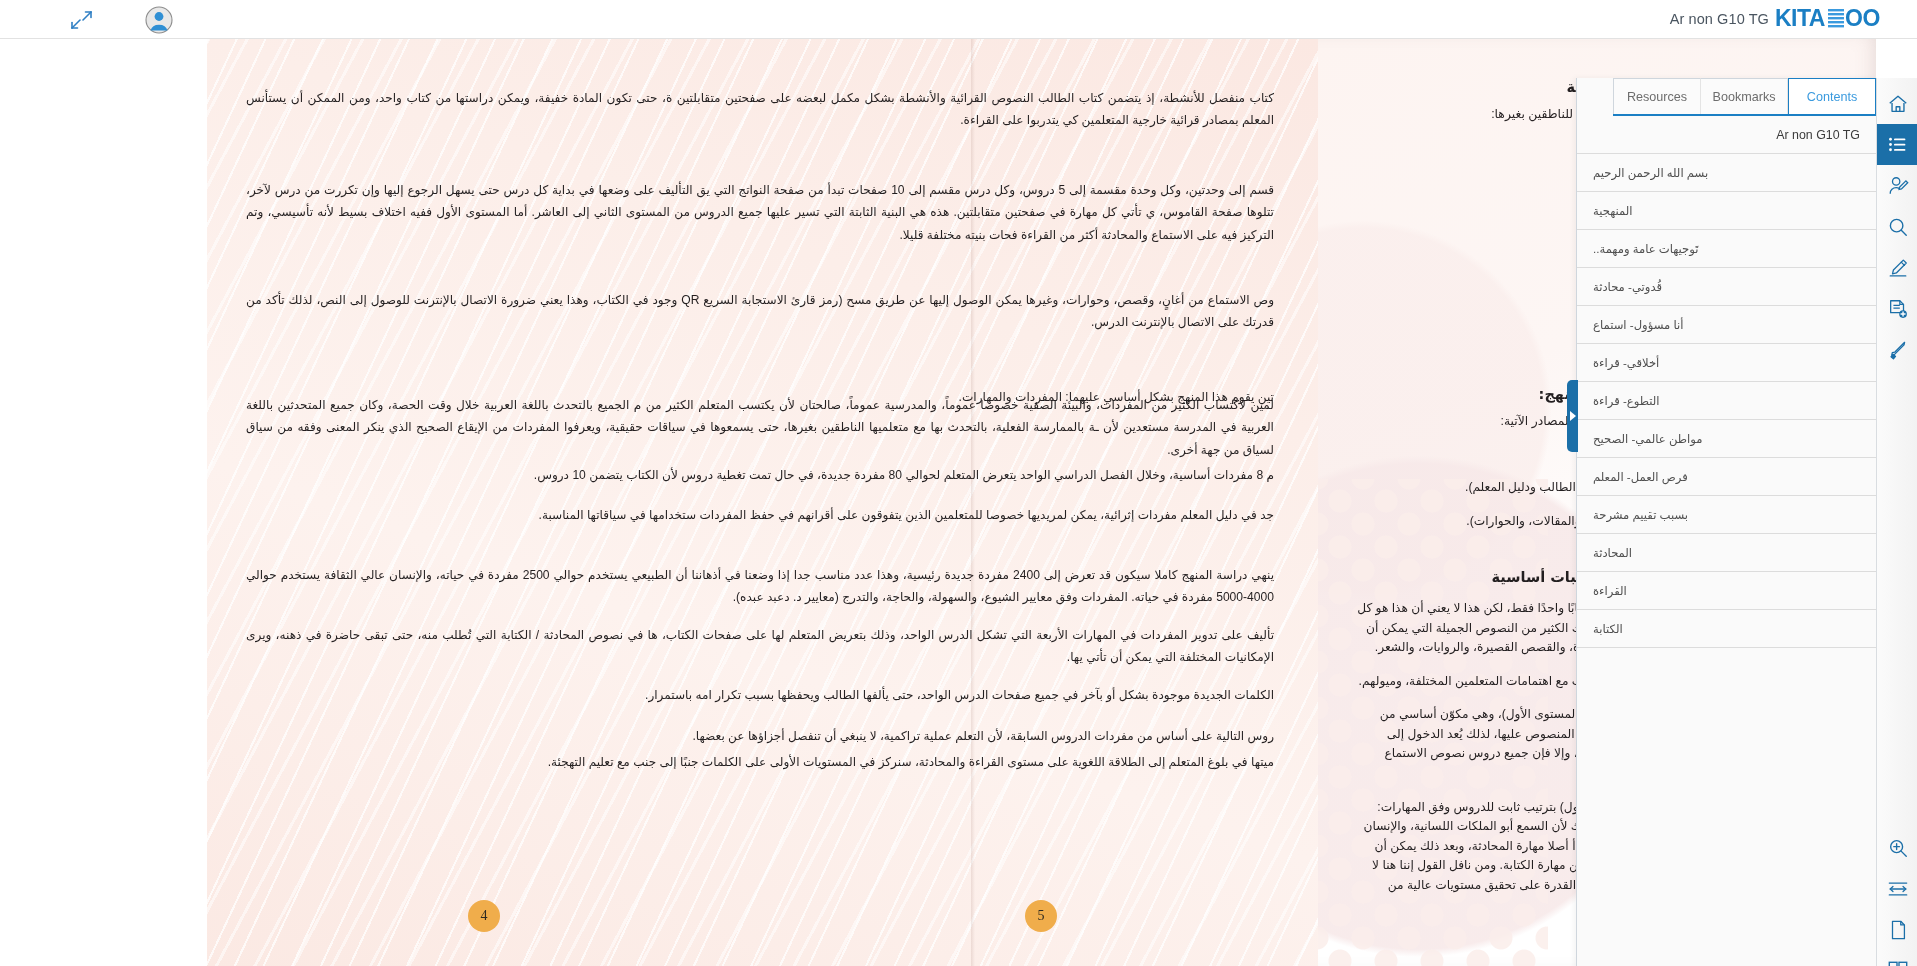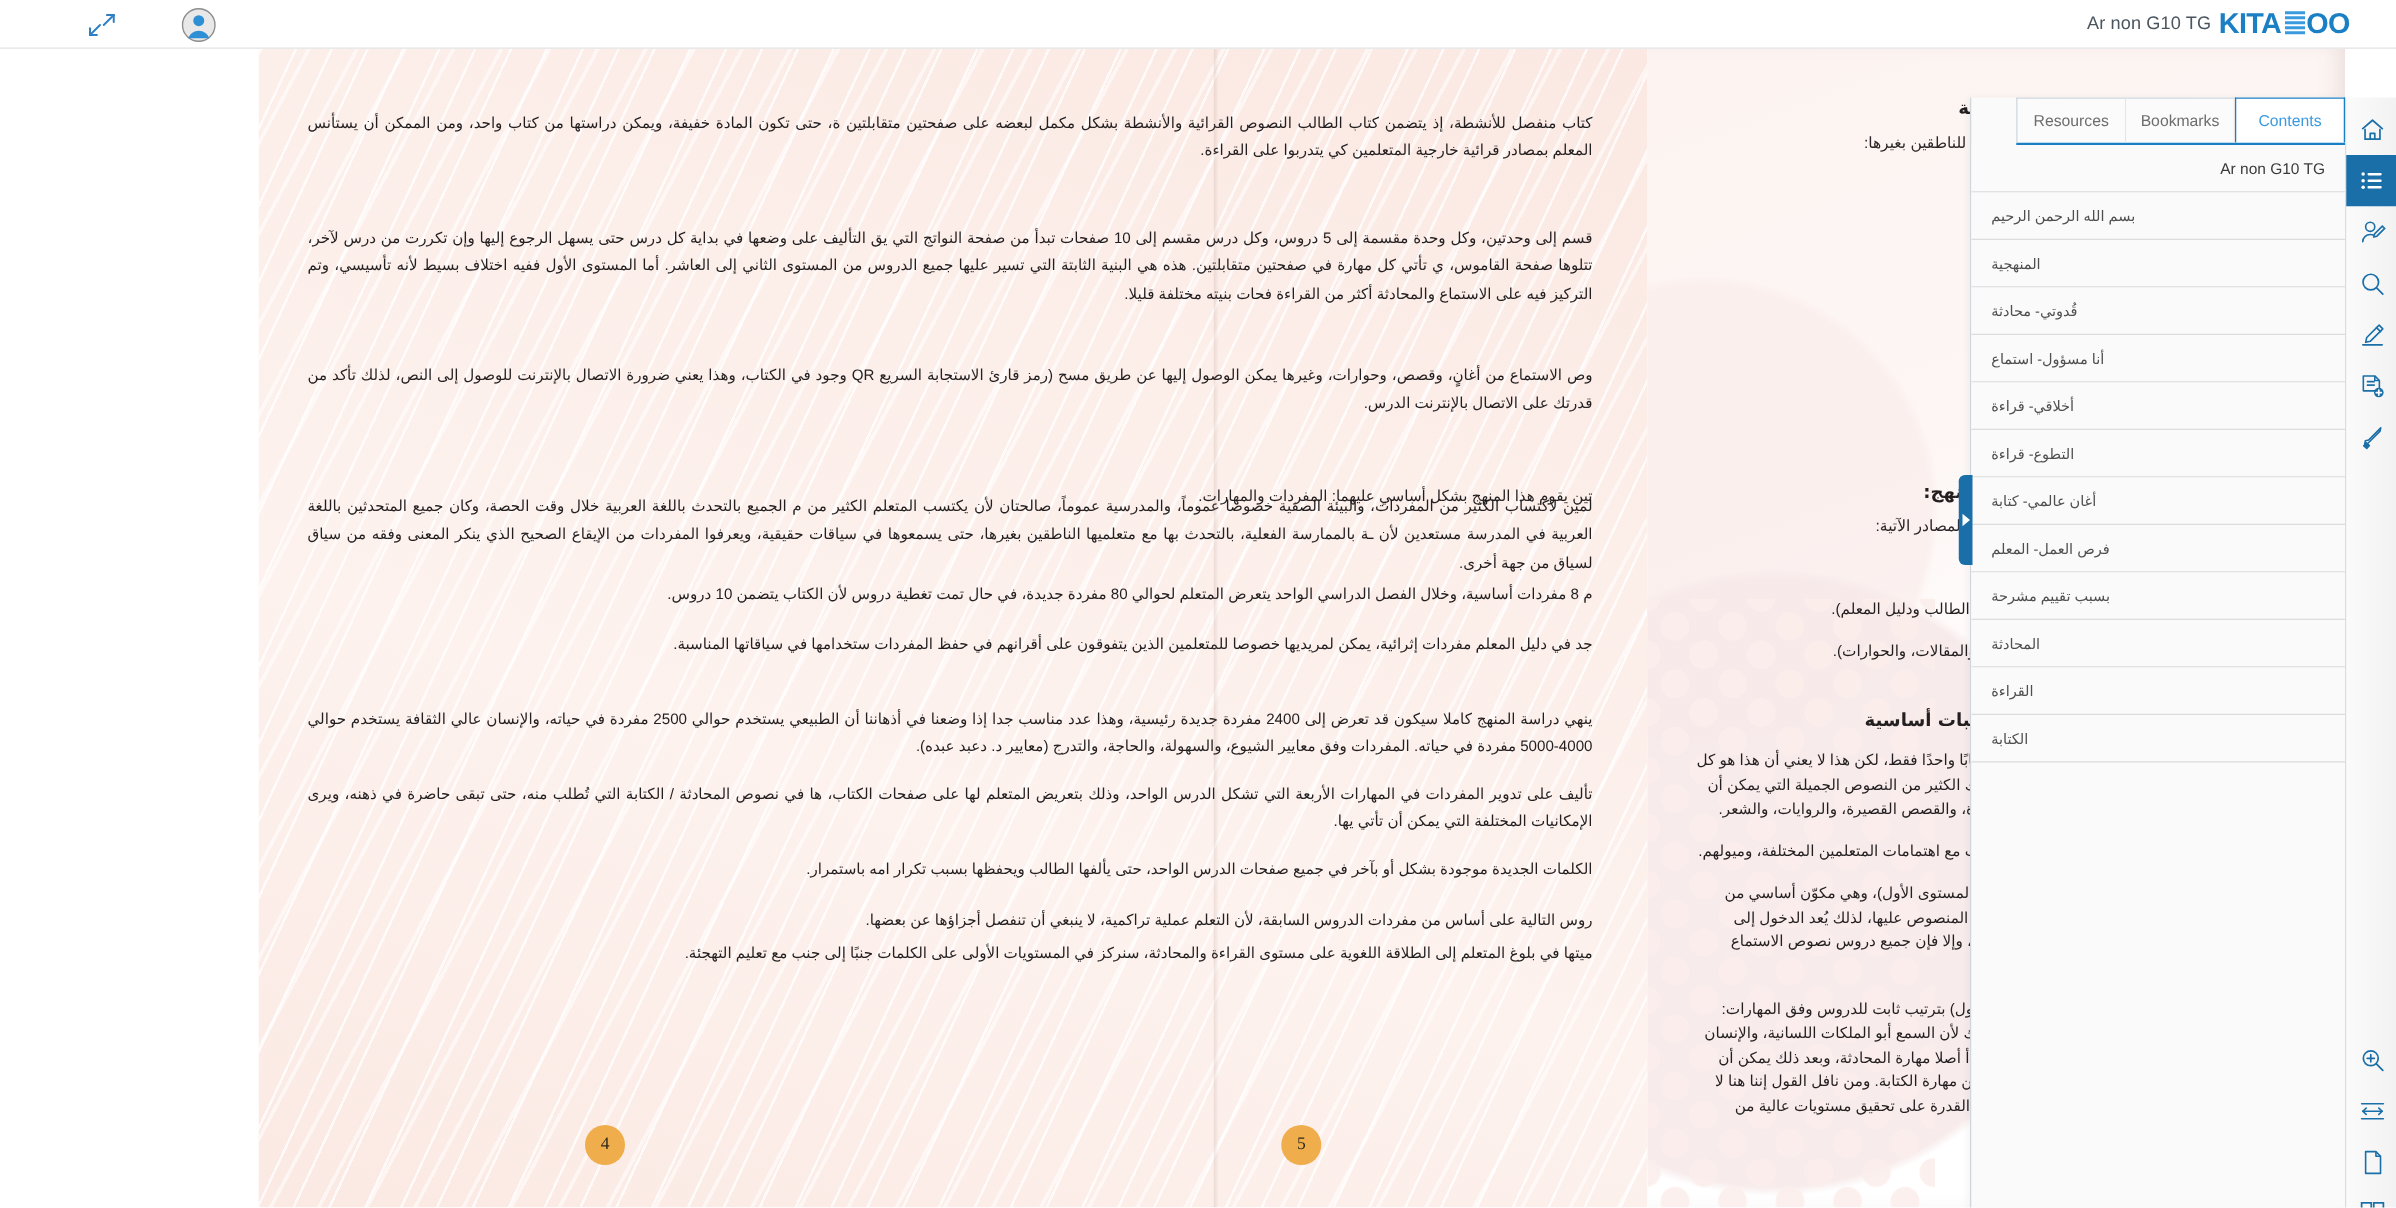--- a/index.html
+++ b/index.html
@@ -394,25 +394,26 @@
     <div class="tabs">
       <div class="tab">Resources</div>
       <div class="tab">Bookmarks</div>
       <div class="tab active">Contents</div>
     </div>
 
     <div class="toc-list">
       <div class="toc-item head">Ar non G10 TG</div>
       <div class="toc-item">بسم الله الرحمن الرحيم</div>
       <div class="toc-item">المنهجية</div>
+      <div class="toc-item">تَوجيهات عامة ومهمة..</div>
       <div class="toc-item">قُدوتي- محادثة</div>
       <div class="toc-item">أنا مسؤول- استماع</div>
       <div class="toc-item">أخلاقي- قراءة</div>
       <div class="toc-item">التطوع- قراءة</div>
-      <div class="toc-item">أغان عالمي- كتابة</div>
+      <div class="toc-item">مواطن عالمي- الصحيح</div>
       <div class="toc-item">فرص العمل- المعلم</div>
       <div class="toc-item">بسبب تقييم مشرحة</div>
       <div class="toc-item">المحادثة</div>
       <div class="toc-item">القراءة</div>
       <div class="toc-item">الكتابة</div>
     </div>
   </div>
 
   <div class="rail">
 

